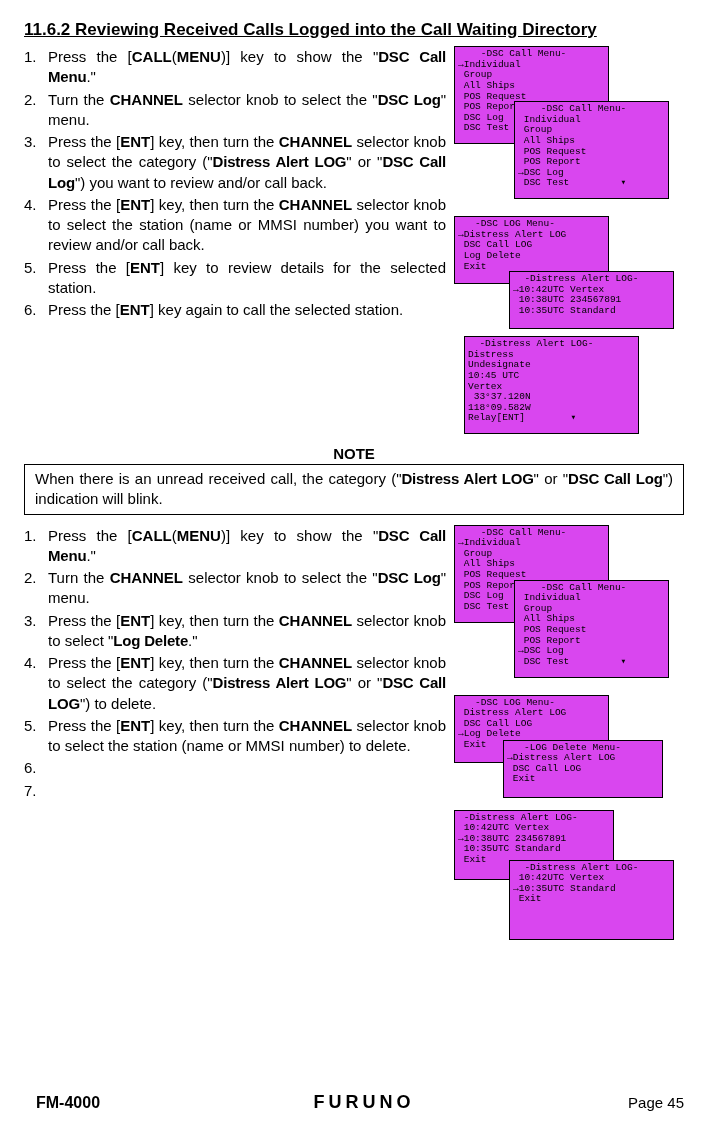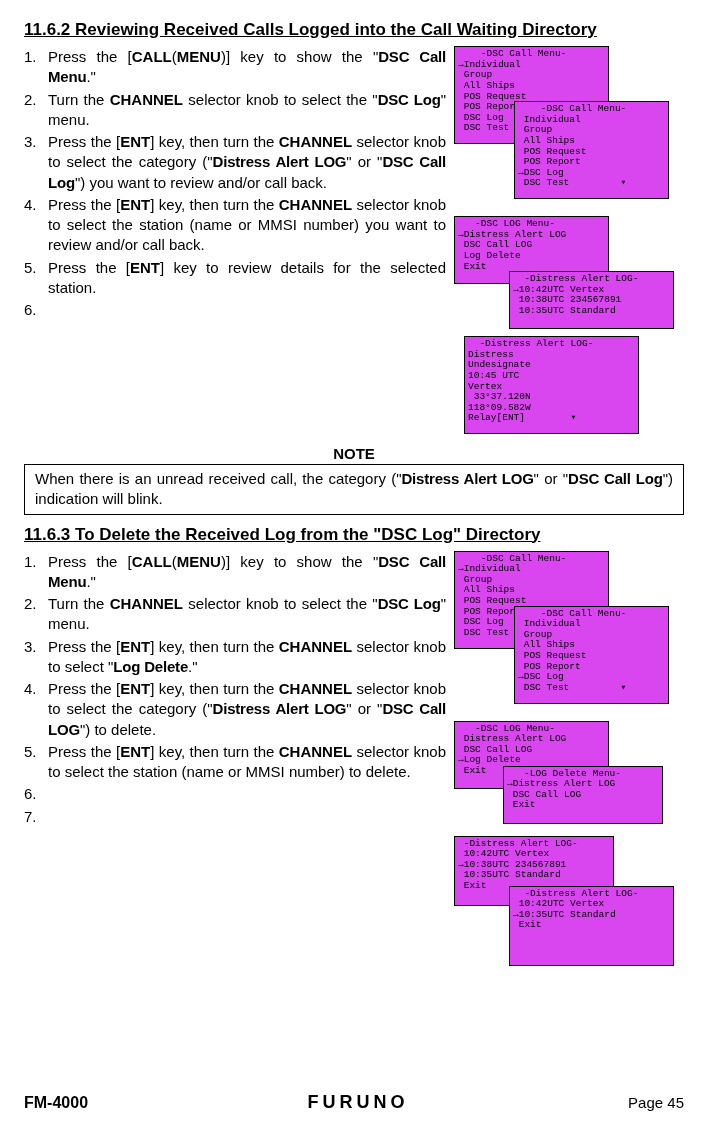--- a/index.html
+++ b/index.html
@@ -12,21 +12,21 @@
   ol.steps { list-style: none; padding-left: 0; }
   ol.steps li { display: flex; padding: 1px 0; line-height: 1.35; }
   ol.steps li .num { flex: 0 0 24px; }
   ol.steps li .txt { flex: 1 1 auto; text-align: justify; }
   .b { font-weight: bold; }
   .dsc { font-family: "Arial Black", Arial, sans-serif; font-weight: 900; letter-spacing: -0.2px; }
   .note-title { text-align: center; font-weight: bold; margin-top: 24px; }
   .note-box { border: 1.5px solid #000; padding: 4px 10px; margin: 2px 0 10px; line-height: 1.35; text-align: justify; }
   .screen-stack { position: relative; }
   .screen { position: absolute; background: #d946ef; border: 1.2px solid #000; font-family: "Courier New", monospace; font-size: 9.5px; line-height: 1.12; padding: 2px 3px; white-space: pre; }
-  .footer { position: absolute; bottom: 20px; left: 24px; right: 24px; display: flex; align-items: center; justify-content: space-between; }
+  .footer { position: absolute; bottom: 20px; left: 36px; right: 24px; display: flex; align-items: center; justify-content: space-between; }
   .footer .model { font-weight: bold; font-size: 16px; }
   .footer .brand { font-family: "Arial Black", Arial, sans-serif; font-weight: 900; letter-spacing: 4px; font-size: 18px; }
   .footer .page-num { font-size: 15px; }
 </style>
 </head>
 <body>
 
 <div class="page">
 
   <div class="heading">11.6.2  Reviewing Received Calls Logged into the Call Waiting Directory</div>
@@ -49,20 +49,21 @@
         <li>
             <span class="num">4.</span>
             <span class="txt"><span>Press the [</span><span class="b">ENT</span><span>] key, then turn the </span><span class="b">CHANNEL</span><span> selector knob to select the station (name or MMSI number) you want to review and/or call back.</span></span>
           </li>
         <li>
             <span class="num">5.</span>
             <span class="txt"><span>Press the [</span><span class="b">ENT</span><span>] key to review details for the selected station.</span></span>
           </li>
         <li>
             <span class="num">6.</span>
+            <span class="txt"><span>Press the [</span><span class="b">ENT</span><span>] key again to call the selected station.</span></span>
           </li>
       </ol>
     </div>
 
     <div class="img-col">
       <div class="screen-stack" style="height: 375px;">
         <div class="screen" style="left:0; top:0; width:155px; height:98px;">    -DSC Call Menu-
 →Individual
  Group
  All Ships
@@ -97,21 +98,20 @@
 Relay[ENT]        ▾</div>
       </div>
     </div>
   </div>
 
   <div class="note-title">NOTE</div>
   <div class="note-box">
     <span>When there is an unread received call, the category ("</span><span class="dsc">Distress Alert LOG</span><span>" or "</span><span class="dsc">DSC Call Log</span><span>") indication will blink.</span>
   </div>
 
-  <div class="heading">11.6.3  To Delete the Received Log from the "DSC Log" Directory</div>
 
   <div class="content-row">
     <div class="text-col">
       <ol class="steps">
         <li>
             <span class="num">1.</span>
             <span class="txt"><span>Press the [</span><span class="b">CALL</span><span>(</span><span class="b">MENU</span><span>)] key to show the "</span><span class="dsc">DSC Call Menu</span><span>."</span></span>
           </li>
         <li>
             <span class="num">2.</span>

